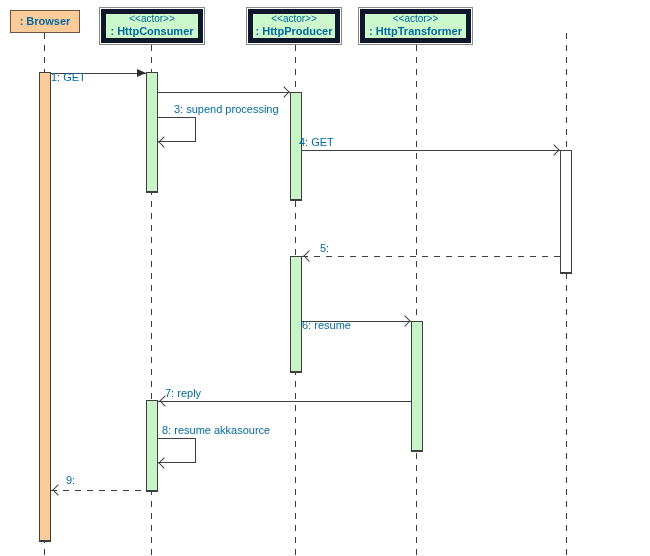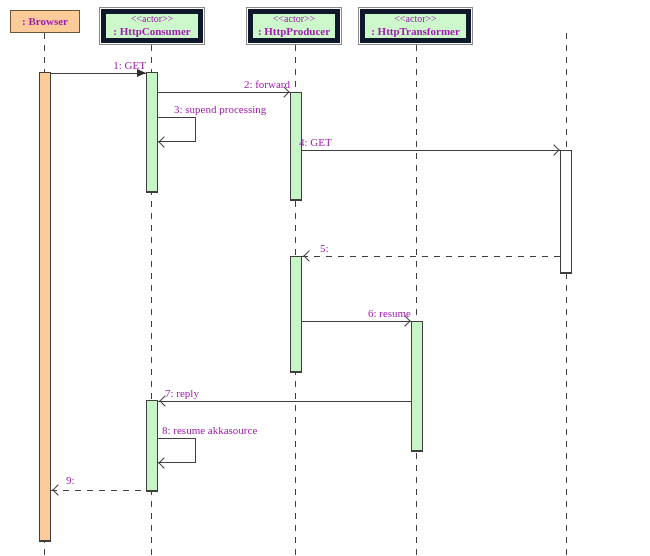--- a/index.html
+++ b/index.html
@@ -1,18 +1,18 @@
 <!DOCTYPE html>
 <html><head>
 <meta charset="utf-8">
 <style>
   html,body{margin:0;padding:0;background:#ffffff;}
   #canvas{
     position:relative;width:650px;height:556px;background:#ffffff;overflow:hidden;
-    font-family:Liberation Serif, serif;color:#a21caf;
+    font-family:Liberation Sans, sans-serif;color:#0369a1;
   }
   
   .head{
     position:absolute;box-sizing:border-box;display:flex;flex-direction:column;
     align-items:center;justify-content:center;text-align:center;line-height:1.25;
   }
   .head .stereo{font-size:10px;font-weight:normal;}
   .head .name{font-size:11px;font-weight:bold;}
   .head-actor{
     background:#ccf8cc;border:5px solid #0f172a;
@@ -42,21 +42,21 @@
   
   .ah-open{position:absolute;width:8px;height:8px;box-sizing:border-box;}
   .ah-right{border-top:1px solid #3f3f3f;border-right:1px solid #3f3f3f;transform:rotate(45deg);}
   .ah-left{border-bottom:1px solid #3f3f3f;border-left:1px solid #3f3f3f;transform:rotate(45deg);}
   .ah-filled-right{
     position:absolute;width:0;height:0;
     border-top:4px solid transparent;border-bottom:4px solid transparent;border-left:9px solid #2e2e2e;
   }
   
   .mlabel{position:absolute;font-size:11px;white-space:nowrap;line-height:13px;}
-  .center{text-align:right;}
+  .center{text-align:left;margin-top:12px;}
 </style>
 </head>
 <body>
 
 <div id="canvas">
 
   <div class="lifeline" style="left:44px;top:33px;height:523px;"></div>
   <div class="lifeline" style="left:151px;top:45px;height:511px;"></div>
   <div class="lifeline" style="left:295px;top:45px;height:511px;"></div>
   <div class="lifeline" style="left:416px;top:45px;height:511px;"></div>
@@ -85,21 +85,20 @@
   <div class="bar bar-green" style="left:290px;top:256px;height:117px;"></div>
   <div class="bar bar-green" style="left:411px;top:321px;height:131px;"></div>
   <div class="bar bar-white" style="left:560px;top:150px;height:124px;"></div>
 
   <div class="mline" style="left:51px;top:73px;width:95px;"></div>
   <div class="ah-filled-right" style="left:137px;top:69px;"></div>
   <div class="mlabel center" style="left:51px;top:59px;width:95px;">1: GET</div>
 
   <div class="mline" style="left:158px;top:92px;width:132px;"></div>
   <div class="ah-open ah-right" style="left:280px;top:88px;"></div>
-  <div class="mlabel center" style="left:158px;top:78px;width:132px;">2: forward</div>
 
   <div class="loop" style="left:157px;top:117px;width:39px;height:25px;"></div>
   <div class="ah-open ah-left" style="left:160px;top:138px;"></div>
   <div class="mlabel" style="left:174px;top:103px;">3: supend processing</div>
 
   <div class="mline" style="left:302px;top:150px;width:258px;"></div>
   <div class="ah-open ah-right" style="left:550px;top:146px;"></div>
   <div class="mlabel" style="left:299px;top:136px;">4: GET</div>
 
   <div class="mline-dashed" style="left:302px;top:256px;width:258px;"></div>

